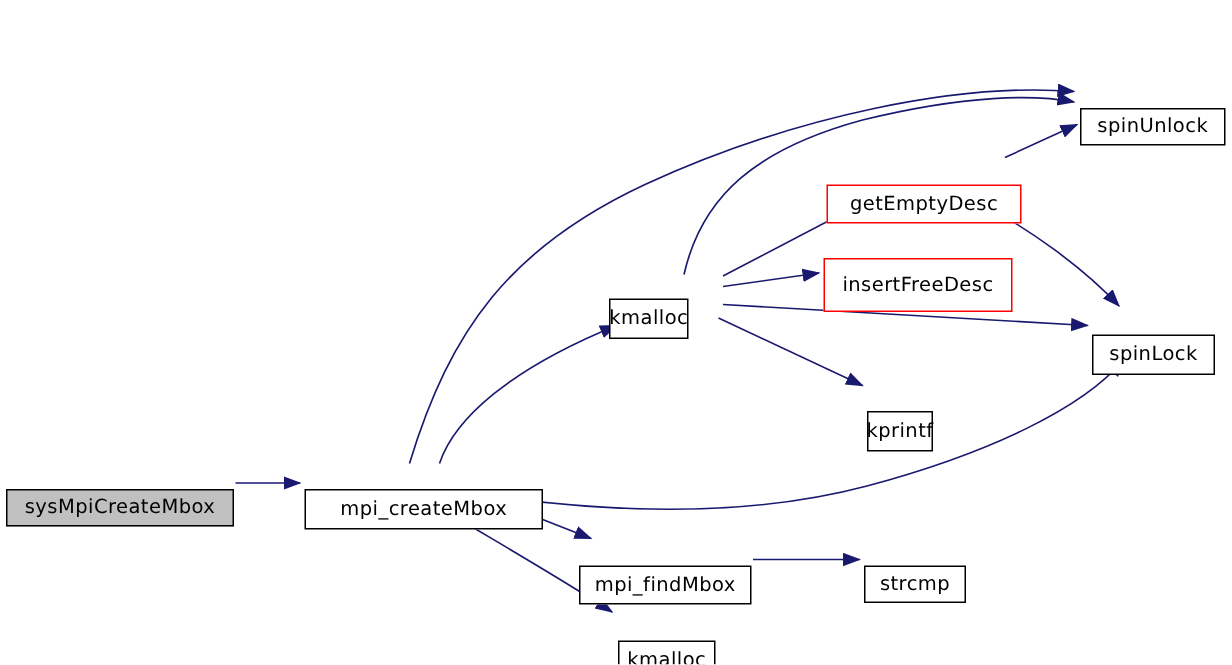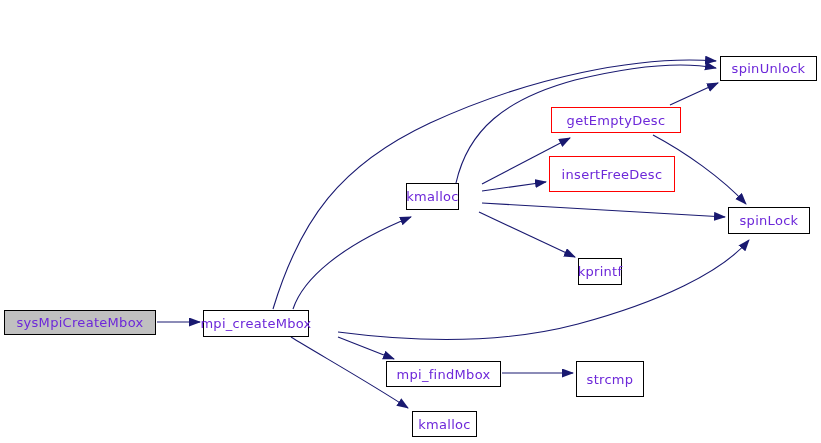--- a/index.html
+++ b/index.html
@@ -24,29 +24,30 @@
   }
   #edges-svg path.edge {
     fill: none;
     stroke-width: 1.1px;
   }
   .node {
     position: absolute;
     box-sizing: border-box;
     border: 1px solid #000000;
     background: #ffffff;
-    color: #6d28d9;
+    color: #000000;
     font-size: 13px;
     line-height: 1;
     display: flex;
     align-items: center;
     justify-content: center;
     white-space: nowrap;
     cursor: pointer;
     letter-spacing: 0.3px;
+    margin-top: 16px;
   }
 </style>
 </head>
 <body>
 
 <div id="canvas">
   <svg id="edges-svg" width="821" height="443" viewBox="0 0 821 443" xmlns="http://www.w3.org/2000/svg">
     <defs>
       <marker id="arrow" markerUnits="userSpaceOnUse" markerWidth="13" markerHeight="10" refX="11" refY="4.5" orient="auto">
         <path id="arrow-shape" d="M0,0 L12,4.5 L0,9 Z" fill="#191970"></path>
@@ -64,24 +65,24 @@
         <path d="M456,183 C468,130 505,99 575,80 C645,63 690,63 716,68" class="edge" stroke="#191970" marker-end="url(#arrow)"></path>
         <path d="M482,203 L725,217" class="edge" stroke="#191970" marker-end="url(#arrow)"></path>
         <path d="M479,212 L575,257" class="edge" stroke="#191970" marker-end="url(#arrow)"></path>
         <path d="M670,105 L718,83" class="edge" stroke="#191970" marker-end="url(#arrow)"></path>
         <path d="M653,135 C685,152 722,178 746,204" class="edge" stroke="#191970" marker-end="url(#arrow)"></path>
         <path d="M502,373 L573,373" class="edge" stroke="#191970" marker-end="url(#arrow)"></path>
       </g>
   </svg>
   <div id="node-layer">
       <div class="node" style="left: 4px; top: 310px; width: 152px; height: 25px; background: rgb(192, 192, 192); border-color: rgb(0, 0, 0); text-align: center;">sysMpiCreateMbox</div>
-      <div class="node" style="left: 203px; top: 310px; width: 106px; height: 27px; background: rgb(255, 255, 255); border-color: rgb(0, 0, 0);">mpi_createMbox</div>
+      <div class="node" style="left: 203px; top: 310px; width: 159px; height: 27px; background: rgb(255, 255, 255); border-color: rgb(0, 0, 0);">mpi_createMbox</div>
       <div class="node" style="left: 406px; top: 183px; width: 53px; height: 27px; background: rgb(255, 255, 255); border-color: rgb(0, 0, 0);">kmalloc</div>
       <div class="node" style="left: 551px; top: 107px; width: 130px; height: 26px; background: rgb(255, 255, 255); border-color: rgb(255, 0, 0);">getEmptyDesc</div>
       <div class="node" style="left: 549px; top: 156px; width: 126px; height: 36px; background: rgb(255, 255, 255); border-color: rgb(255, 0, 0);">insertFreeDesc</div>
       <div class="node" style="left: 720px; top: 56px; width: 97px; height: 25px; background: rgb(255, 255, 255); border-color: rgb(0, 0, 0);">spinUnlock</div>
       <div class="node" style="left: 728px; top: 207px; width: 82px; height: 27px; background: rgb(255, 255, 255); border-color: rgb(0, 0, 0);">spinLock</div>
       <div class="node" style="left: 578px; top: 258px; width: 44px; height: 27px; background: rgb(255, 255, 255); border-color: rgb(0, 0, 0);">kprintf</div>
       <div class="node" style="left: 386px; top: 361px; width: 115px; height: 26px; background: rgb(255, 255, 255); border-color: rgb(0, 0, 0);">mpi_findMbox</div>
-      <div class="node" style="left: 576px; top: 361px; width: 68px; height: 36px; background: rgb(255, 255, 255); border-color: rgb(0, 0, 0);">strcmp</div>
+      <div class="node" style="left: 576px; top: 361px; width: 68px; height: 25px; background: rgb(255, 255, 255); border-color: rgb(0, 0, 0);">strcmp</div>
       <div class="node" style="left: 412px; top: 411px; width: 65px; height: 26px; background: rgb(255, 255, 255); border-color: rgb(0, 0, 0);">kmalloc</div>
     </div>
 </div>
 
 </body></html>

